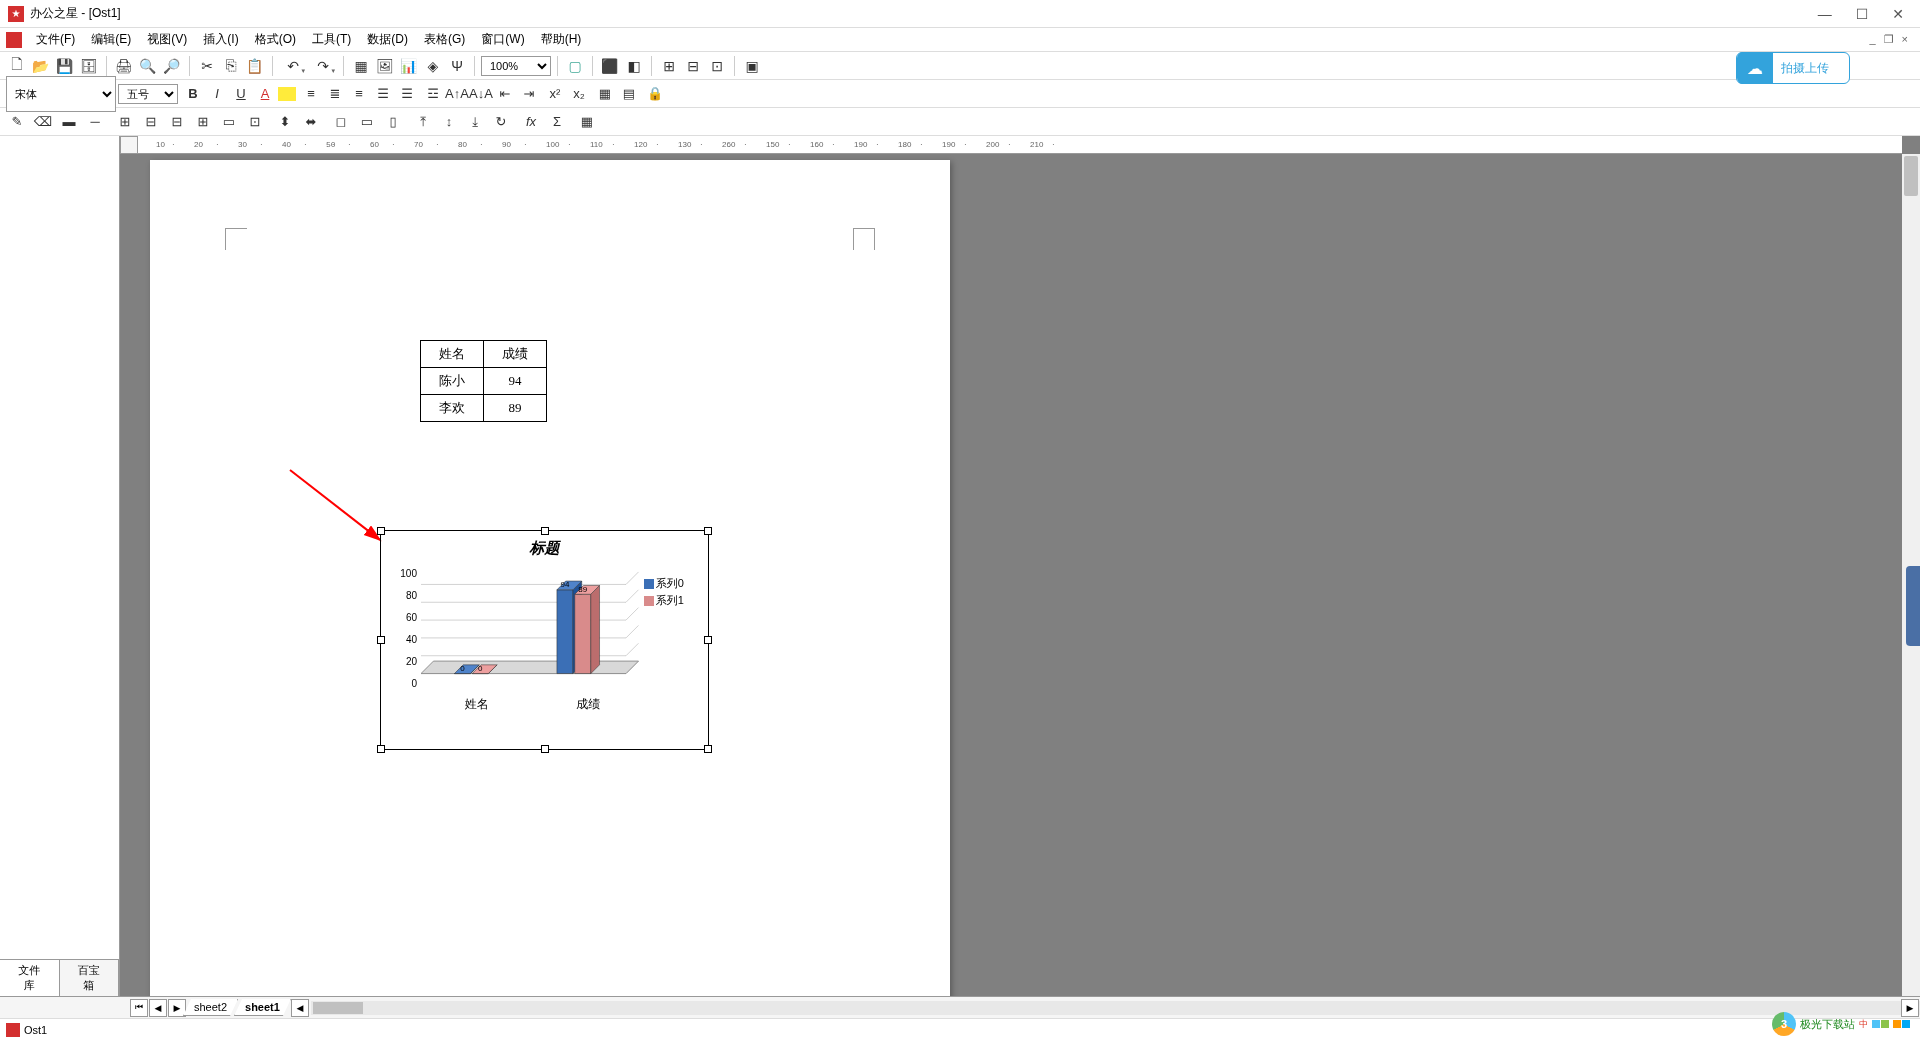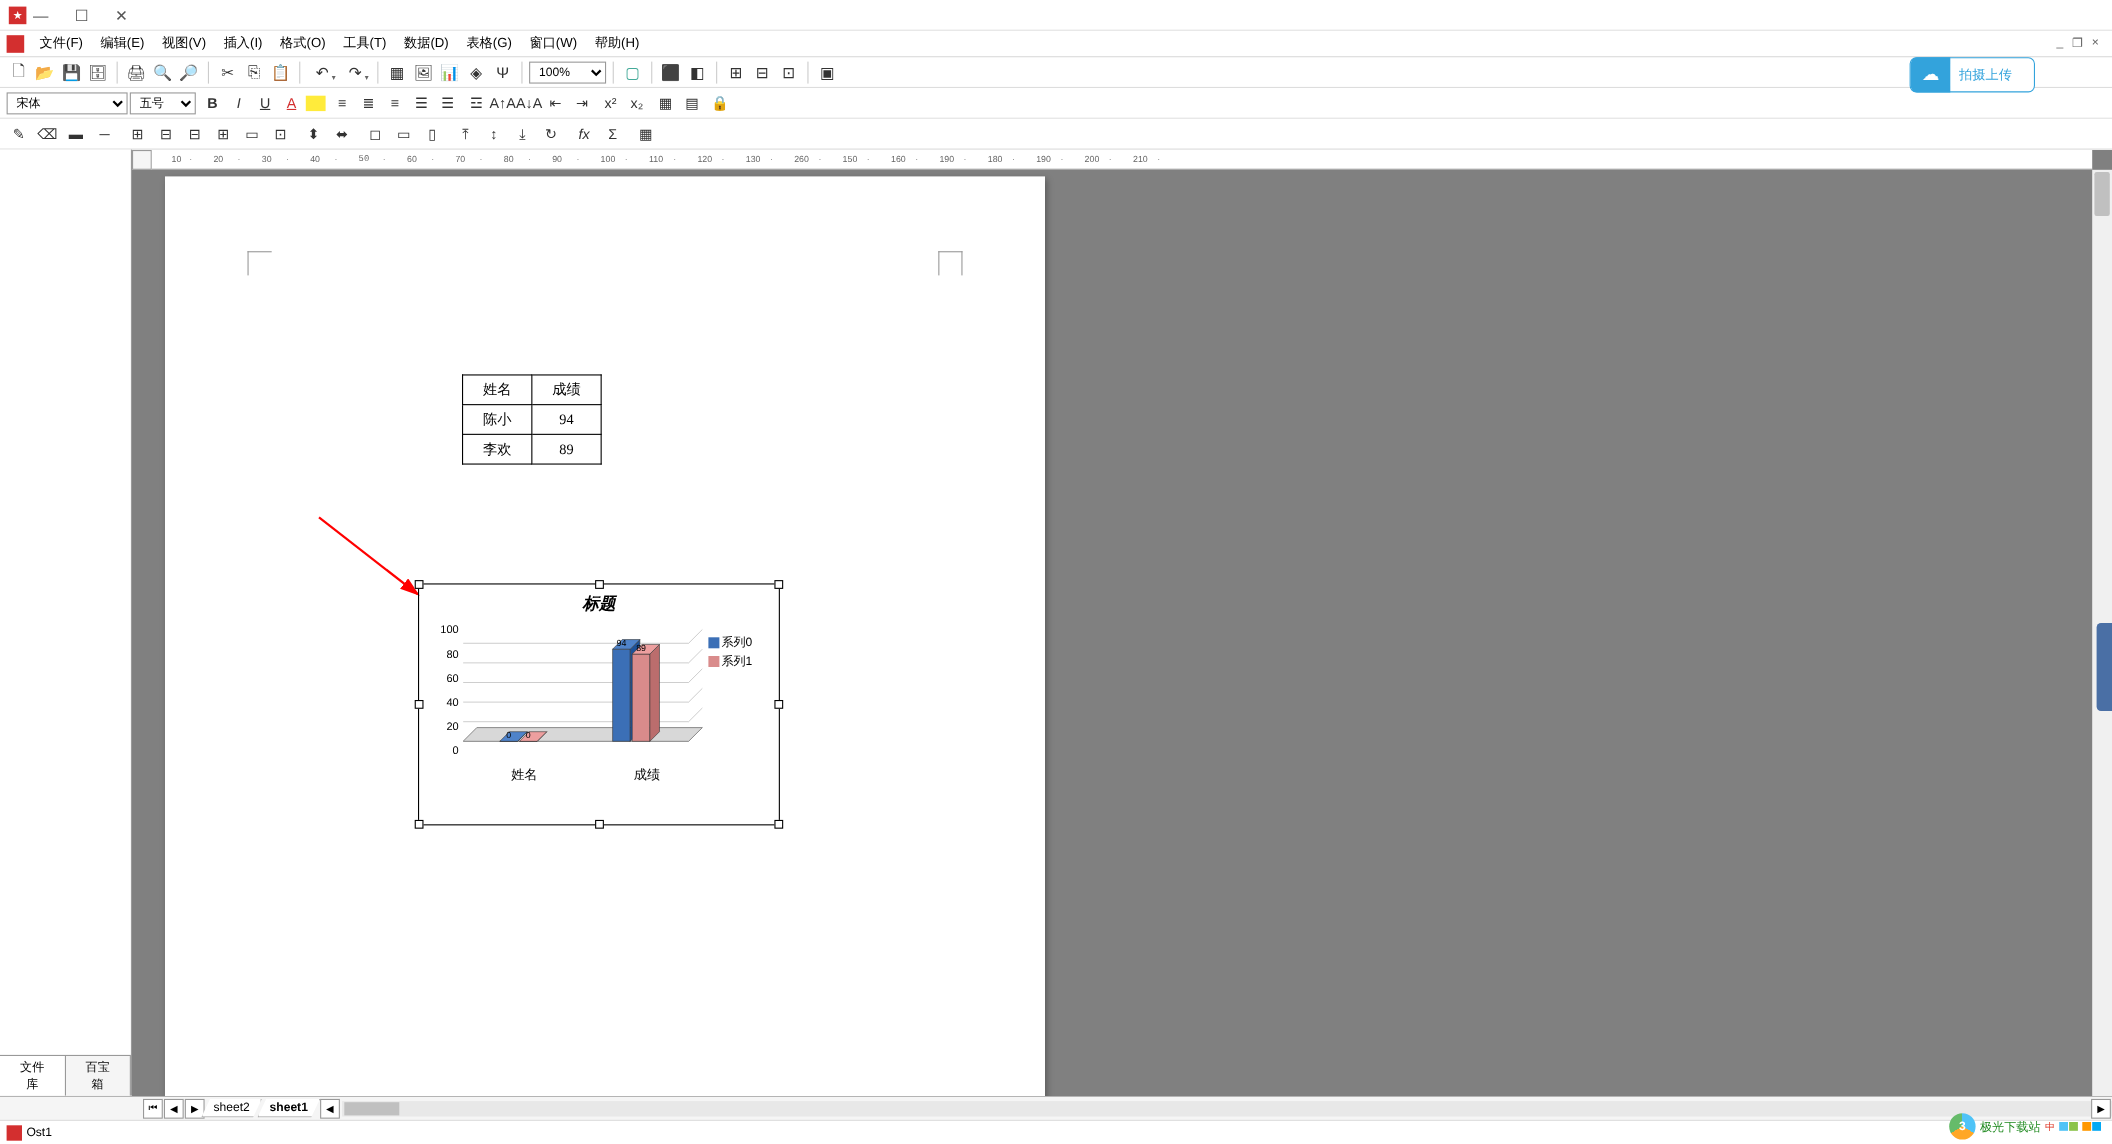--- a/index.html
+++ b/index.html
@@ -20,21 +20,21 @@
 .upload-badge .icon { background: #33a3dc; color: #fff; width: 36px; height: 32px; display: flex; align-items: center; justify-content: center; border-radius: 6px 0 0 6px; font-size: 16px; }
 .upload-badge .txt { padding: 0 8px; color: #33a3dc; font-size: 12px; }
 
 .toolbar { height: 28px; background: #fff; display: flex; align-items: center; padding: 0 6px; border-bottom: 1px solid #ddd; gap: 2px; }
 .toolbar .sep { width: 1px; height: 20px; background: #ccc; margin: 0 4px; }
 .tb-btn { width: 22px; height: 22px; display: flex; align-items: center; justify-content: center; cursor: pointer; font-size: 14px; color: #333; border: 1px solid transparent; }
 .tb-btn.dd { width: 28px; position: relative; }
 .tb-btn.dd::after { content: "▾"; font-size: 7px; position: absolute; right: 1px; bottom: 1px; color: #666; }
 
 .format-bar { height: 28px; background: #fff; display: flex; align-items: center; padding: 0 6px; border-bottom: 1px solid #ddd; gap: 2px; }
-.font-select { width: 110px; height: 20px; border: 1px solid #999; font-size: 11px; padding: 0 4px; background: #fff; }
+.font-select { width: 110px; height: 36px; border: 1px solid #999; font-size: 11px; padding: 0 4px; background: #fff; }
 .size-select { width: 60px; height: 20px; border: 1px solid #999; font-size: 11px; padding: 0 4px; background: #fff; }
 .fb-btn { width: 22px; height: 22px; display: flex; align-items: center; justify-content: center; cursor: pointer; font-size: 13px; color: #333; border: 1px solid transparent; }
 
 .extra-bar { height: 28px; background: #fff; display: flex; align-items: center; padding: 0 6px; border-bottom: 1px solid #ddd; gap: 4px; }
 
 .main-area { display: flex; height: calc(1040px - 28px - 24px - 28px - 28px - 28px - 22px - 22px); }
 
 .left-panel { width: 120px; background: #fff; border-right: 1px solid #999; display: flex; flex-direction: column; }
 .left-thumb { flex: 1; padding: 8px; }
 .left-tabs { display: flex; border-top: 1px solid #999; }
@@ -102,20 +102,21 @@
 .dl-site .sq { display:flex; gap:1px; }
 .dl-site .sq span { width:8px; height:8px; }
 
 .locked-tab { position: absolute; right: 0; top: 50%; width: 14px; height: 80px; background: #4a6fa5; border-radius: 4px 0 0 4px; }
 </style>
 </head>
 <body>
 
 <div class="titlebar">
   <div class="app-icon">★</div>
+  <div class="title">办公之星 - [Ost1]</div>
   <div class="win-controls">
     <span>—</span>
     <span>☐</span>
     <span>✕</span>
   </div>
 </div>
 
 <div class="menubar">
   <div class="doc-icon"></div>
   <div class="menu-item">文件(F)</div>

